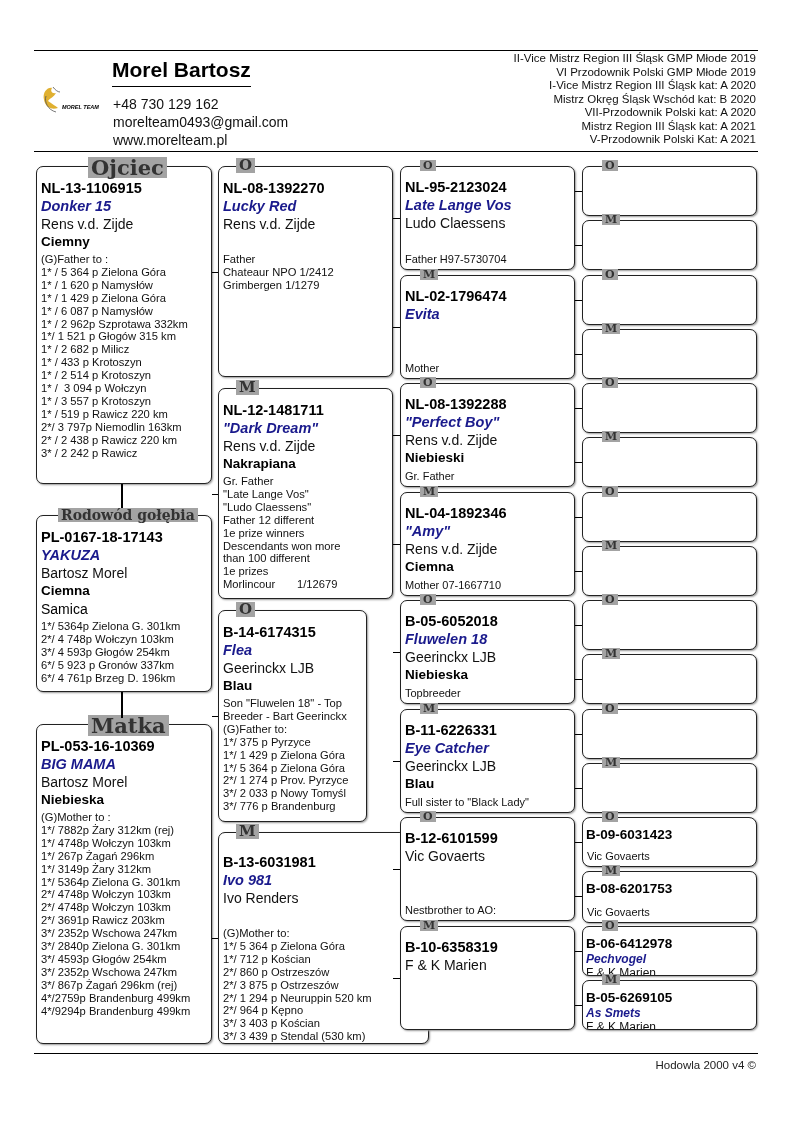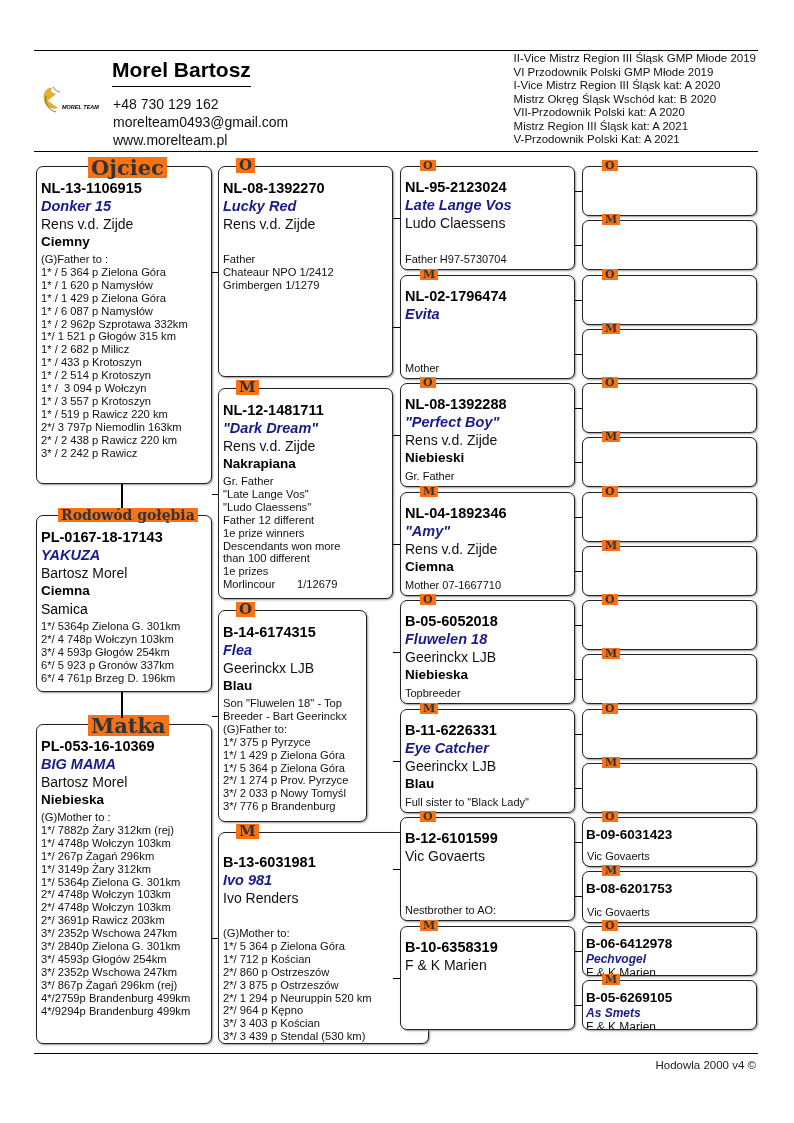--- a/index.html
+++ b/index.html
@@ -2,23 +2,23 @@
 <html><head>
 <meta charset="utf-8">
 <style>
   * { box-sizing: border-box; margin: 0; padding: 0; }
   html, body { width: 794px; height: 1123px; background: #fff; }
   body { position: relative; font-family: "Liberation Sans", sans-serif; color: #000; overflow: hidden; }
   .hline { position: absolute; left: 34px; width: 724px; height: 1px; background: #000; }
   .logo { position: absolute; left: 38px; top: 82px; width: 70px; height: 36px; }
   .owner-name { position: absolute; left: 112px; top: 54px; font-size: 21px; font-weight: bold; border-bottom: 1px solid #000; padding-bottom: 0px; line-height: 32px; }
   .contact { position: absolute; left: 113px; top: 95px; font-size: 14px; line-height: 18px; color: #111; }
-  .awards { position: absolute; right: 38px; top: 52px; text-align: left; font-size: 11.5px; line-height: 13.5px; color: #111; }
+  .awards { position: absolute; right: 38px; top: 52px; text-align: right; font-size: 11.5px; line-height: 13.5px; color: #111; }
   .box { position: absolute; border: 1.3px solid #222; border-radius: 7px; background: #fff; box-shadow: 1px 1px 2px #999; padding: 10px 4px 2px 4px; overflow: hidden; }
-  .legend { position: absolute; background: #f97316; font-family: "DejaVu Serif", "Liberation Serif", serif; font-weight: bold; color: #333; padding: 0 3px; line-height: 1; }
+  .legend { position: absolute; background: #a3a3a3; font-family: "DejaVu Serif", "Liberation Serif", serif; font-weight: bold; color: #333; padding: 0 3px; line-height: 1; }
   .ring { font-weight: bold; font-size: 14.5px; line-height: 18px; }
   .ring.sm { font-size: 13.5px; line-height: 16px; }
   .pname { font-weight: bold; font-style: italic; color: #1a1a8c; font-size: 14.5px; line-height: 18px; }
   .pname.sm { font-size: 12px; line-height: 14px; }
   .breeder { font-size: 14px; line-height: 18px; color: #111; }
   .breeder.sm { font-size: 12px; line-height: 14px; }
   .color { font-weight: bold; font-size: 13.5px; line-height: 18px; }
   .sex { font-size: 14px; line-height: 18px; }
   .notes { font-size: 11.2px; line-height: 12.9px; color: #111; white-space: pre; }
   .notes-bottom { position: absolute; left: 4px; bottom: 3px; font-size: 11px; line-height: 13px; color: #111; }

